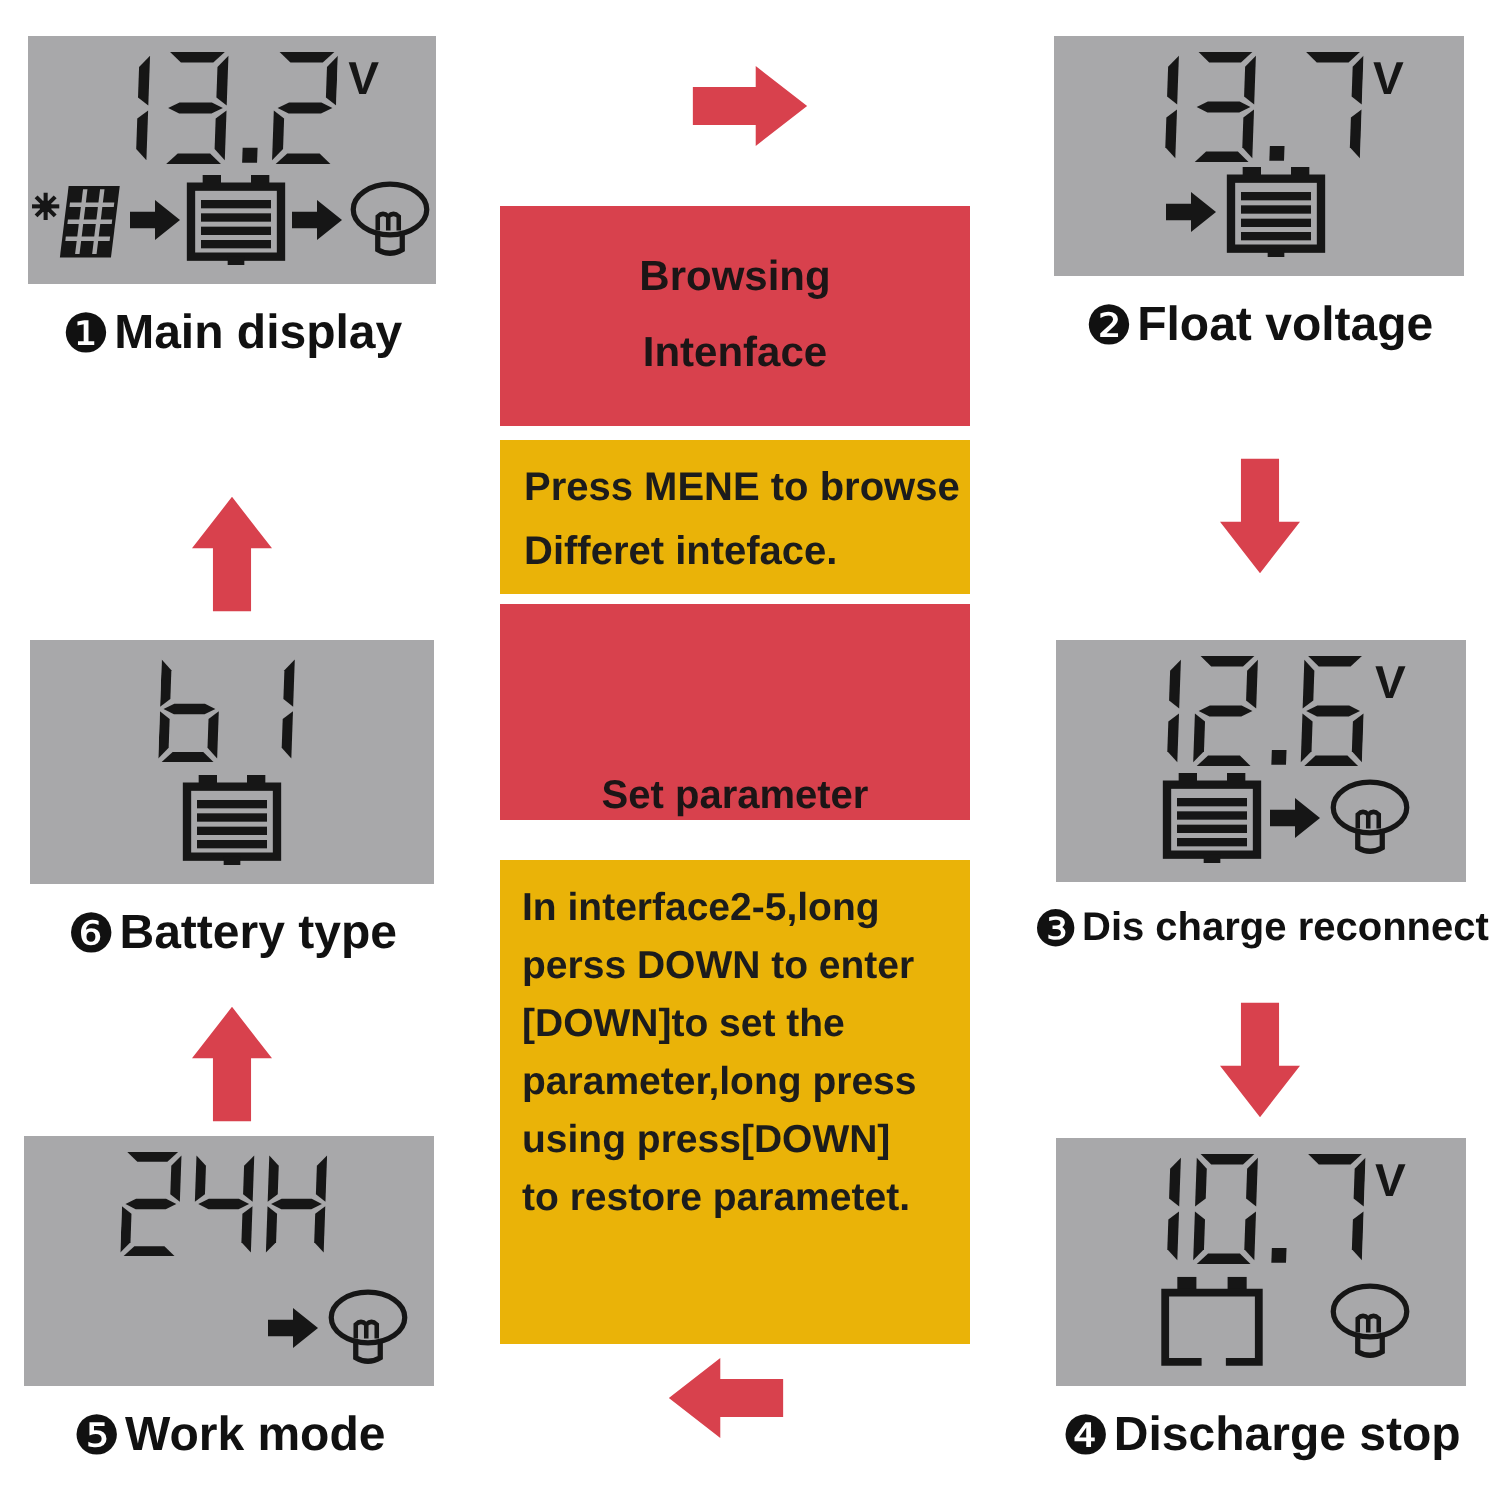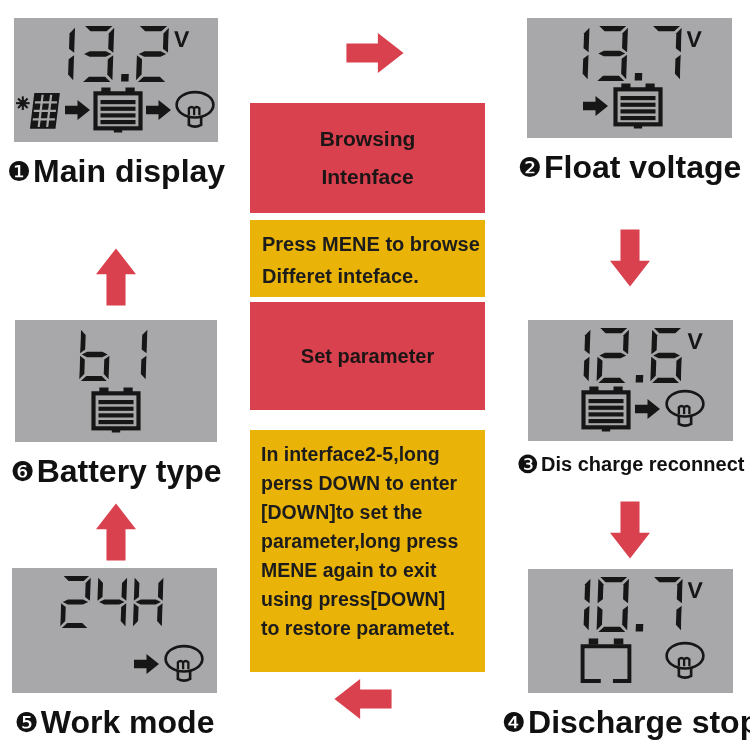--- a/index.html
+++ b/index.html
@@ -15,21 +15,21 @@
     padding:8px 8px 9px 8px;
   }
   .digit-row{display:flex;justify-content:center;align-items:flex-start;gap:5px;transform:skewX(-2deg);}
   .seg-svg{display:block;}
   .seg-svg polygon,.seg-svg rect{fill:#161616;}
   .unit{font-weight:bold;font-size:23px;color:#161616;line-height:1;margin-top:2px;}
   .icon-row{display:flex;align-items:center;justify-content:center;}
   .icon{display:inline-flex;align-items:center;}
   .panel-label{display:flex;align-items:center;margin-top:11px;white-space:nowrap;}
   .badge{font-family:"DejaVu Sans",sans-serif;font-size:27px;line-height:1;color:#111;margin-right:2px;}
-  .label-text{font-weight:bold;font-size:32px;color:#111;letter-spacing:0px;}
+  .label-text{font-weight:bold;font-size:24px;color:#111;letter-spacing:0px;}
 
   #panel-0{left:14px;top:18px;width:204px;}   #panel-0 .lcd{height:124px;}
   #panel-1{left:527px;top:18px;width:205px;}  #panel-1 .lcd{height:120px;}
   #panel-2{left:528px;top:320px;width:205px;} #panel-2 .lcd{height:121px;}
   #panel-3{left:528px;top:569px;width:205px;} #panel-3 .lcd{height:124px;}
   #panel-4{left:12px;top:568px;width:205px;}  #panel-4 .lcd{height:125px;}
   #panel-5{left:15px;top:320px;width:202px;}  #panel-5 .lcd{height:122px;}
 
   #panel-0 .seg-svg{height:56px;}
   #panel-1 .seg-svg{height:55px;}
@@ -48,21 +48,21 @@
   #panel-2 .panel-label .badge{font-size:25px;}
 
   
   .center-box{position:absolute;left:250px;width:235px;box-sizing:border-box;}
   .box-red{background:#d8414d;color:#1c1516;}
   .box-blue{background:#eab308;color:#1c1c1c;}
   #box-browsing{top:103px;height:110px;display:flex;flex-direction:column;justify-content:center;align-items:center;gap:14px;}
   #box-browsing .line{font-weight:bold;font-size:21px;}
   #box-browse-note{top:220px;height:77px;padding:8px 0 0 12px;}
   #box-browse-note .line{font-weight:bold;font-size:20px;line-height:32px;display:block;}
-  #box-set{top:302px;height:108px;display:flex;justify-content:center;align-items:center;}
+  #box-set{top:302px;height:108px;display:flex;justify-content:center;align-items:flex-end;}
   #box-set .line{font-weight:bold;font-size:20px;}
   #box-set-note{top:430px;height:242px;padding:10px 0 0 11px;}
   #box-set-note .line{font-weight:bold;font-size:19.5px;line-height:29px;display:block;white-space:nowrap;}
 
   
   .flow-arrow{position:absolute;width:58px;height:40px;}
   .flow-arrow svg{display:block;width:100%;height:100%;}
   .flow-arrow polygon{fill:#d8414d;}
   #arrow-0{left:346px;top:33px;}
   #arrow-1{left:601px;top:238px;}
@@ -393,21 +393,20 @@
     <span class="line">Differet inteface.</span>
   </div>
   <div class="center-box box-red" id="box-set">
     <span class="line">Set parameter</span>
   </div>
   <div class="center-box box-blue" id="box-set-note">
     <span class="line">In interface2-5,long</span>
     <span class="line">perss DOWN to enter</span>
     <span class="line">[DOWN]to set the</span>
     <span class="line">parameter,long press</span>
-    <span class="line">MENE again to exit</span>
     <span class="line">using press[DOWN]</span>
     <span class="line">to restore parametet.</span>
   </div>
 
   <div class="flow-arrow" id="arrow-0" style="transform: rotate(0deg);">
       <svg viewBox="0 0 60 42" xmlns="http://www.w3.org/2000/svg">
     <polygon points="0,11 33,11 33,0 60,21 33,42 33,31 0,31"></polygon>
       </svg>
     </div>
   <div class="flow-arrow" id="arrow-1" style="transform: rotate(90deg);">

